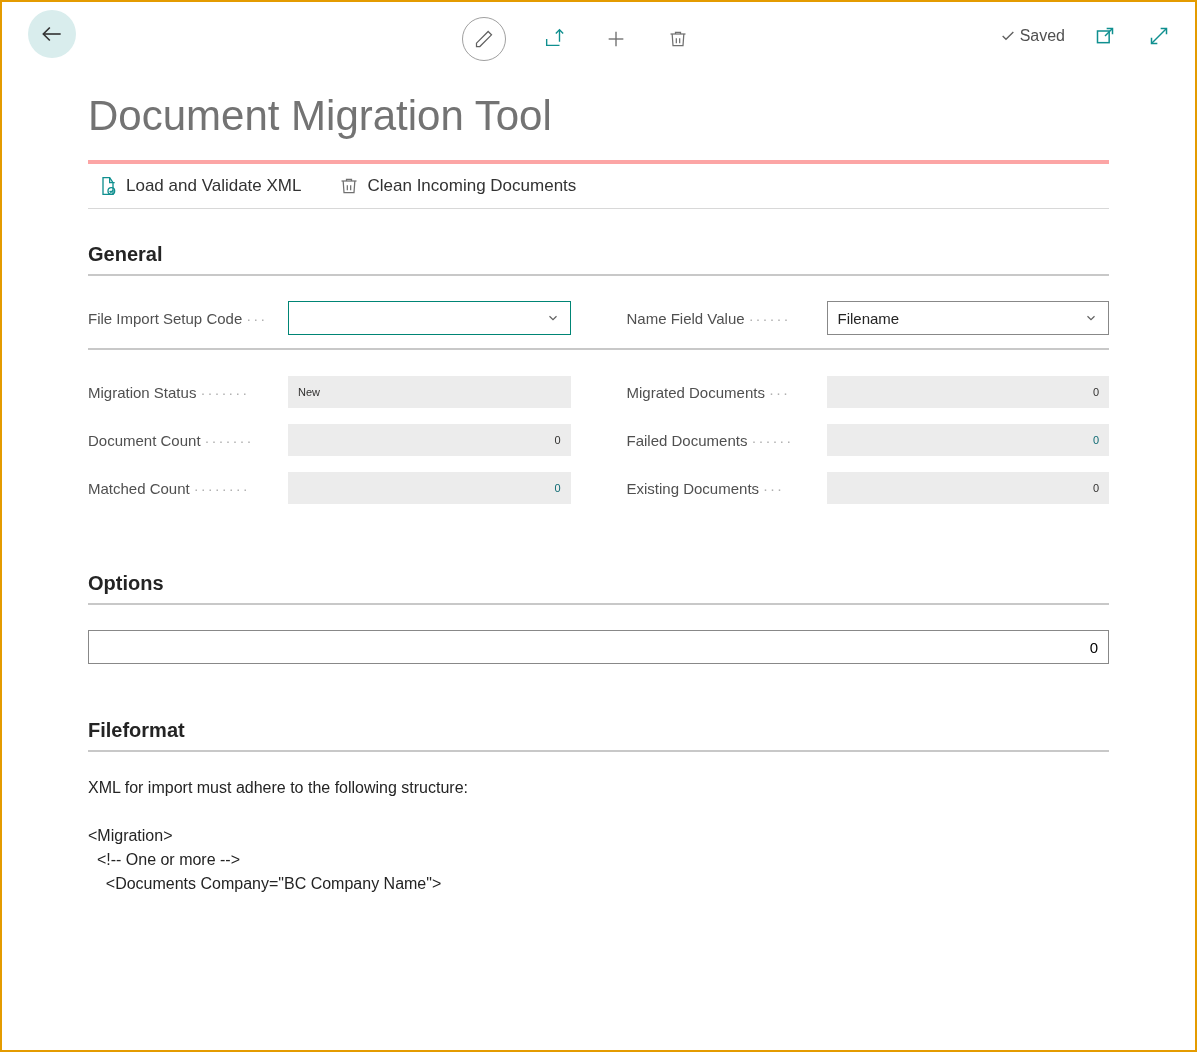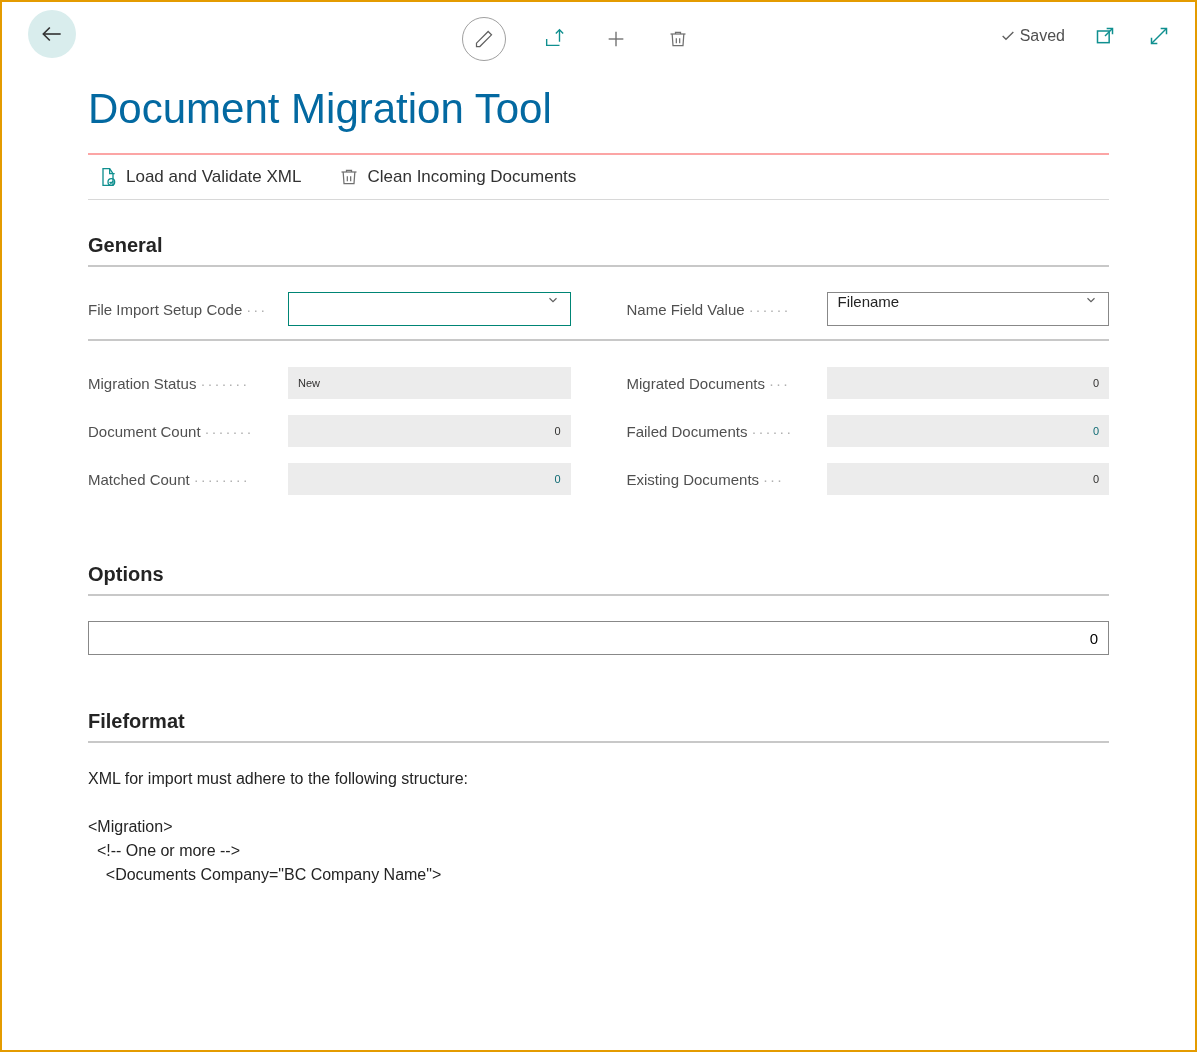--- a/index.html
+++ b/index.html
@@ -53,26 +53,26 @@
     display: flex; align-items: center; gap: 26px;
     color: #505050;
   }
   .saved-text { font-size: 16px; color: #505050; display: flex; align-items: center; gap: 4px; }
   .content {
     padding: 0 86px 0 86px;
   }
   h1.page-title {
     font-weight: 300;
     font-size: 42px;
-    margin: 19px 0 20px 0;
+    margin: 26px 0 20px 0;
     letter-spacing: 0;
-    color: #0369a1;
+    color: #737373;
   }
   .action-bar {
-    border-top: 2px solid #fca5a5;
+    border-top: 4px solid #fca5a5;
     border-bottom: 1px solid #d8d8d8;
     display: flex;
     align-items: center;
     gap: 22px;
     padding: 8px 4px;
     font-size: 17px;
     color: #323232;
   }
   .action-item {
     display: flex; align-items: center; gap: 8px;
@@ -117,21 +117,21 @@
     color: #b0b0b0;
     letter-spacing: 2px;
     font-size: 15px;
     margin-left: 4px;
   }
   .select-box {
     flex: 1;
     height: 34px;
     border: 1px solid #888;
     display: flex;
-    align-items: flex-start;
+    align-items: center;
     padding: 0 10px;
     justify-content: space-between;
     font-size: 15px;
     background: #fff;
     cursor: pointer;
   }
   .select-box.active { border: 1px solid #008575; }
   .readonly-box {
     flex: 1;
     height: 32px;

